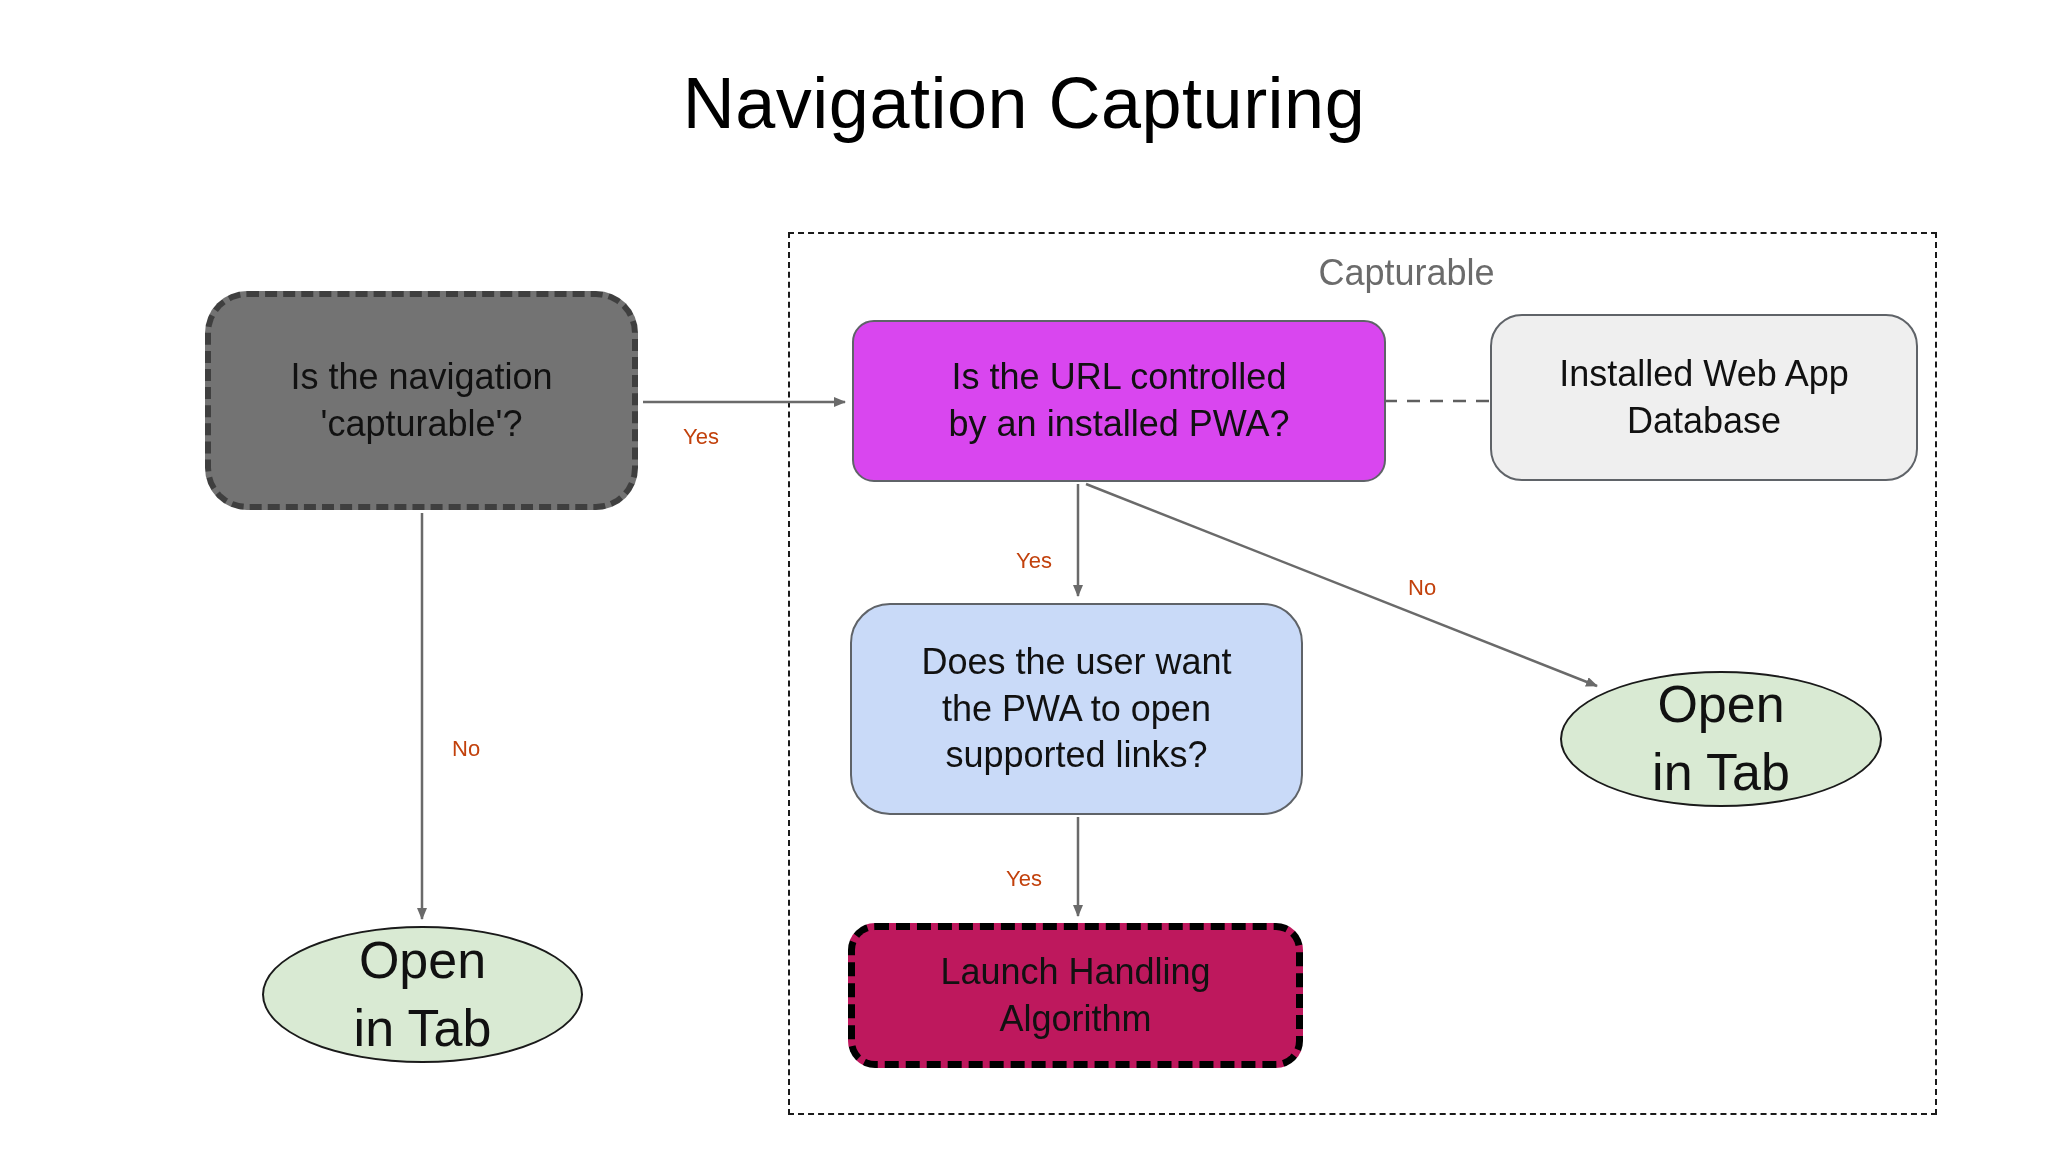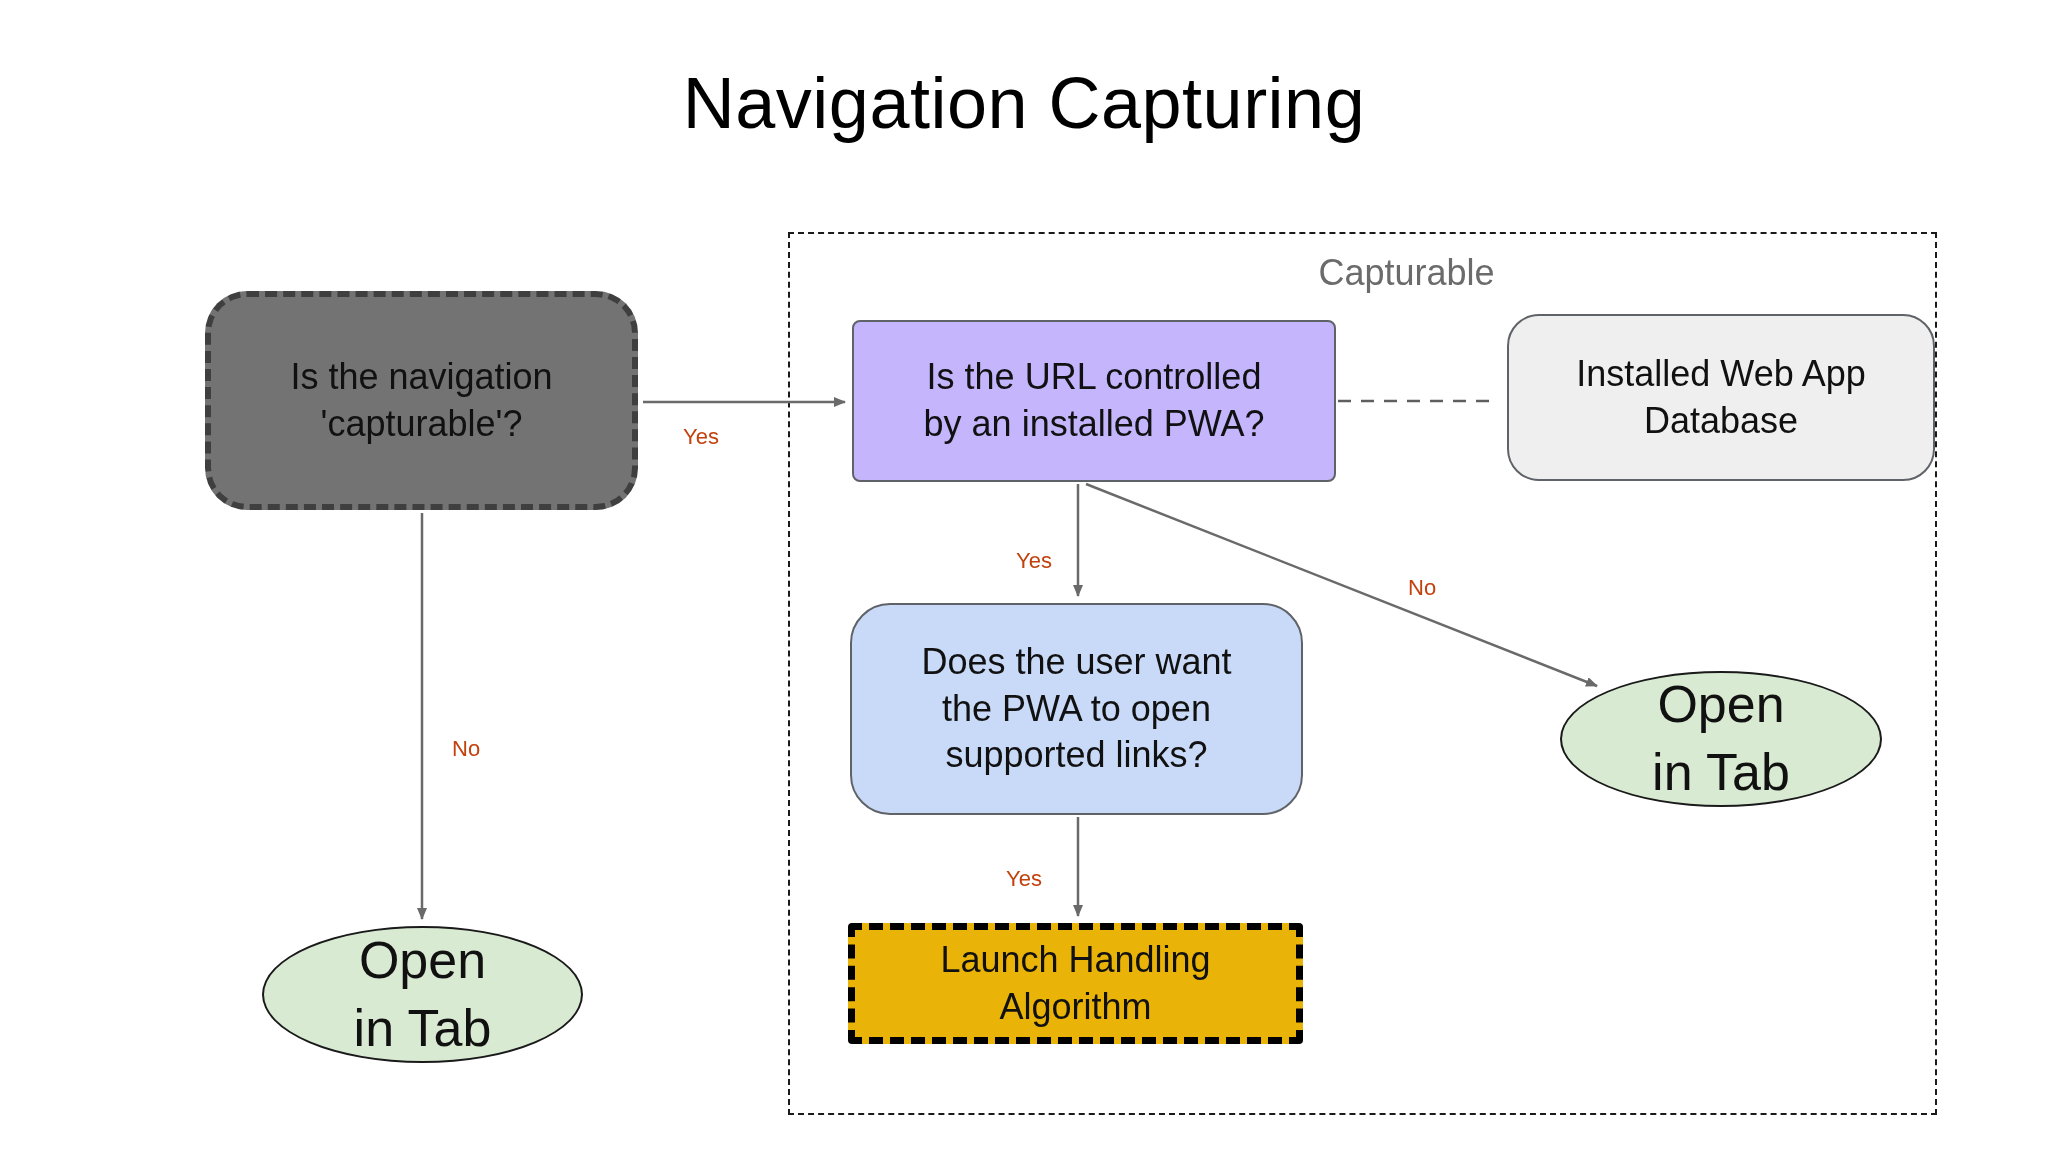--- a/index.html
+++ b/index.html
@@ -56,43 +56,42 @@
     color: #111111;
     white-space: pre-line;
   }
   .node-capturable-question {
     left: 205px; top: 291px; width: 433px; height: 219px;
     background: #737373;
     border: 6px dashed #3f3f3f;
     border-radius: 42px;
   }
   .node-url-controlled {
-    left: 852px; top: 320px; width: 484px; height: 162px;
-    background: #c4b5fd;
+    left: 852px; top: 320px; width: 534px; height: 162px;
+    background: #d946ef;
     border: 2.5px solid #5f6368;
-    border-radius: 8px;
+    border-radius: 22px;
   }
   .node-database {
     left: 1490px; top: 314px; width: 428px; height: 167px;
     background: #efefef;
     border: 2.5px solid #5f6368;
     border-radius: 32px;
-    margin-left: 17px;
   }
   .node-user-want {
     left: 850px; top: 603px; width: 453px; height: 212px;
     background: #c9daf8;
     border: 2.5px solid #5f6368;
     border-radius: 40px;
   }
   .node-launch-handling {
-    left: 848px; top: 923px; width: 455px; height: 121px;
-    background: #eab308;
+    left: 848px; top: 923px; width: 455px; height: 145px;
+    background: #be185d;
     border: 7px dashed #000000;
-    border-radius: 4px;
+    border-radius: 27px;
   }
   .ellipse {
     border-radius: 50%;
     background: #d9ead3;
     border: 2.5px solid #1a1a1a;
     font-size: 52px;
   }
   .ellipse-open-tab-left {
     left: 262px; top: 926px; width: 321px; height: 137px;
   }

